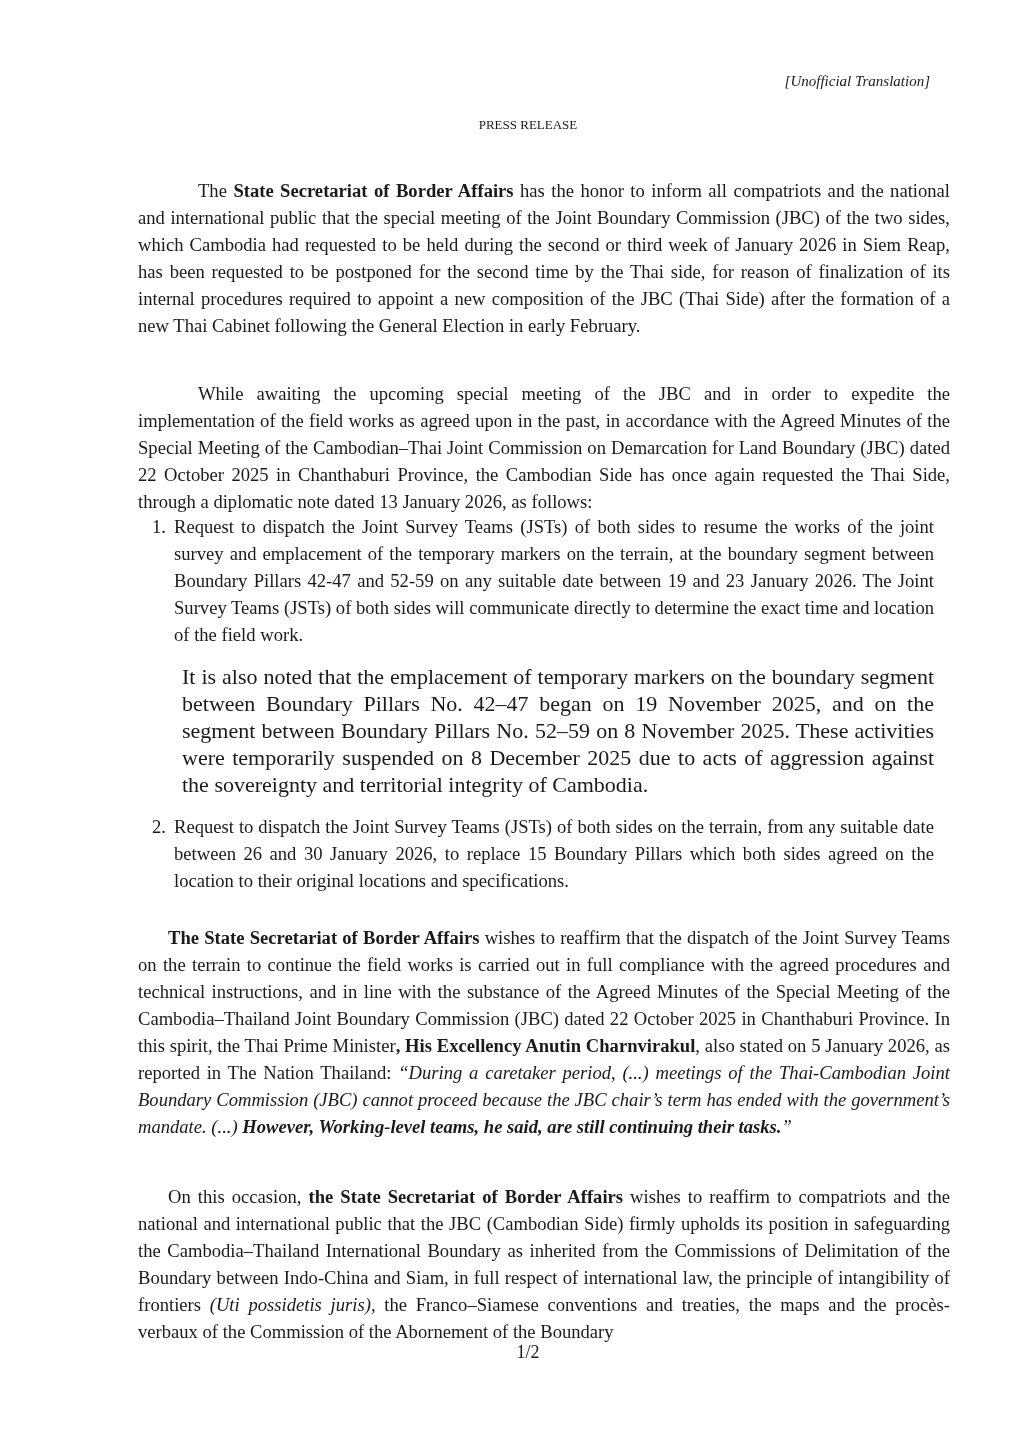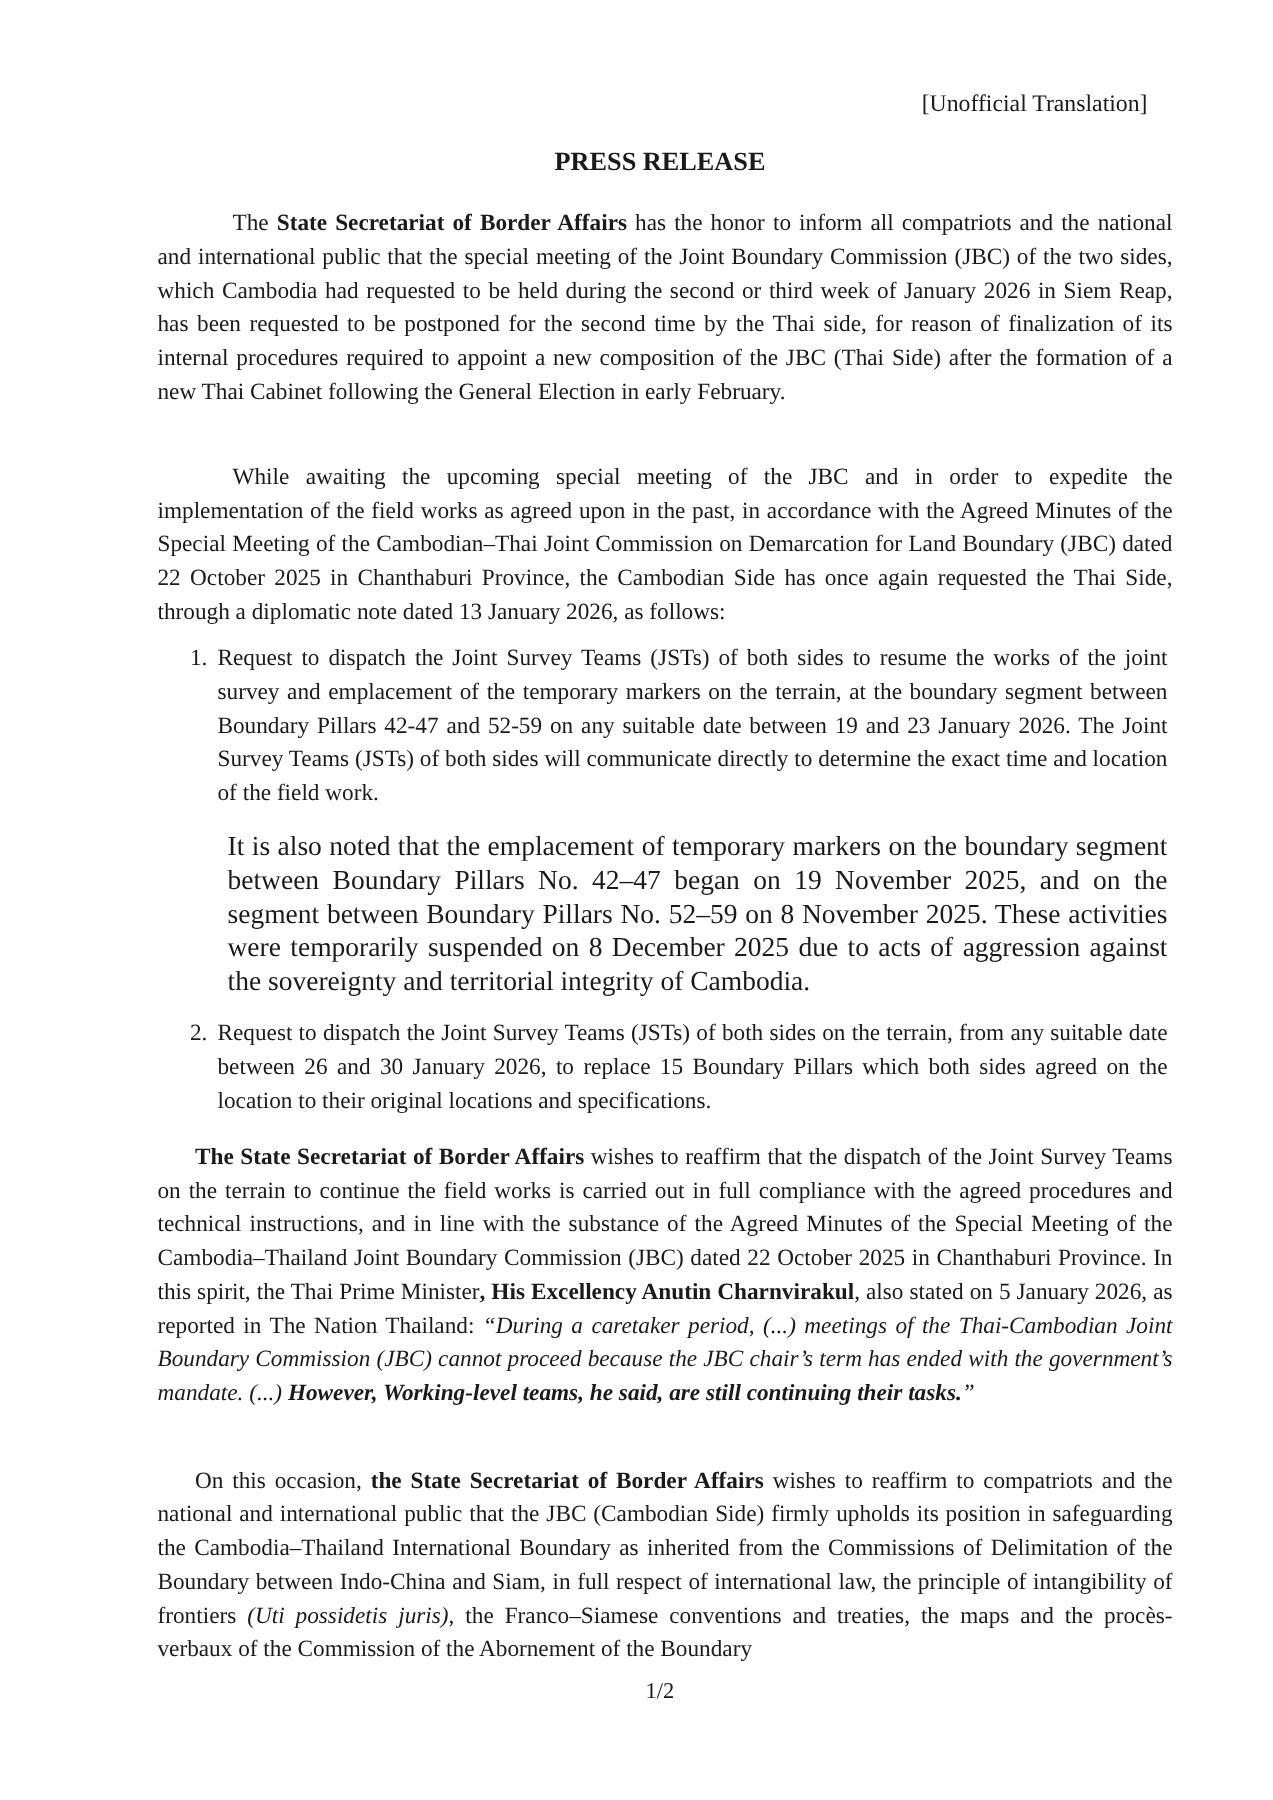--- a/index.html
+++ b/index.html
@@ -1,21 +1,21 @@
 <!DOCTYPE html>
 <html><head>
 <meta charset="utf-8">
 <style>
   html, body { margin:0; padding:0; background:#ffffff; }
   body { width:1018px; height:1440px; position:relative; overflow:hidden;
          font-family:"Liberation Serif", serif; color:#1a1a1a; }
   .page { position:absolute; left:122px; top:0; width:812px; }
-  .note { position:absolute; right:16px; top:73px; font-size:19px; }
-  .title { position:absolute; left:0; right:0; top:117px; text-align:center; font-weight:bold; font-size:21px; }
-  .para { position:absolute; left:0; width:812px; font-size:18.6px; line-height:27px; text-align:justify; margin:4px; }
+  .note { position:absolute; right:4px; top:73px; font-style:italic; font-size:15px; }
+  .title { position:absolute; left:0; right:0; top:117px; text-align:center; font-weight:normal; font-size:13px; }
+  .para { position:absolute; left:0; width:812px; font-size:18.6px; line-height:27px; text-align:justify; margin:16px; }
   .indent { text-indent:60px; }
   .indent2 { text-indent:30px; }
   .item { position:absolute; left:0; width:812px; font-size:18.6px; line-height:27px; }
   .item .num { position:absolute; left:30px; top:0; }
   .item .body { margin-left:52px; text-align:justify; }
   .sub { position:absolute; left:60px; width:752px; font-size:22px; line-height:27px; text-align:justify; margin:0; }
   .footer { position:absolute; left:0; right:0; top:1326px; text-align:center; font-size:18px;margin-top:16px; }
   b { font-weight:bold; }
   i { font-style:italic; }
 </style>

